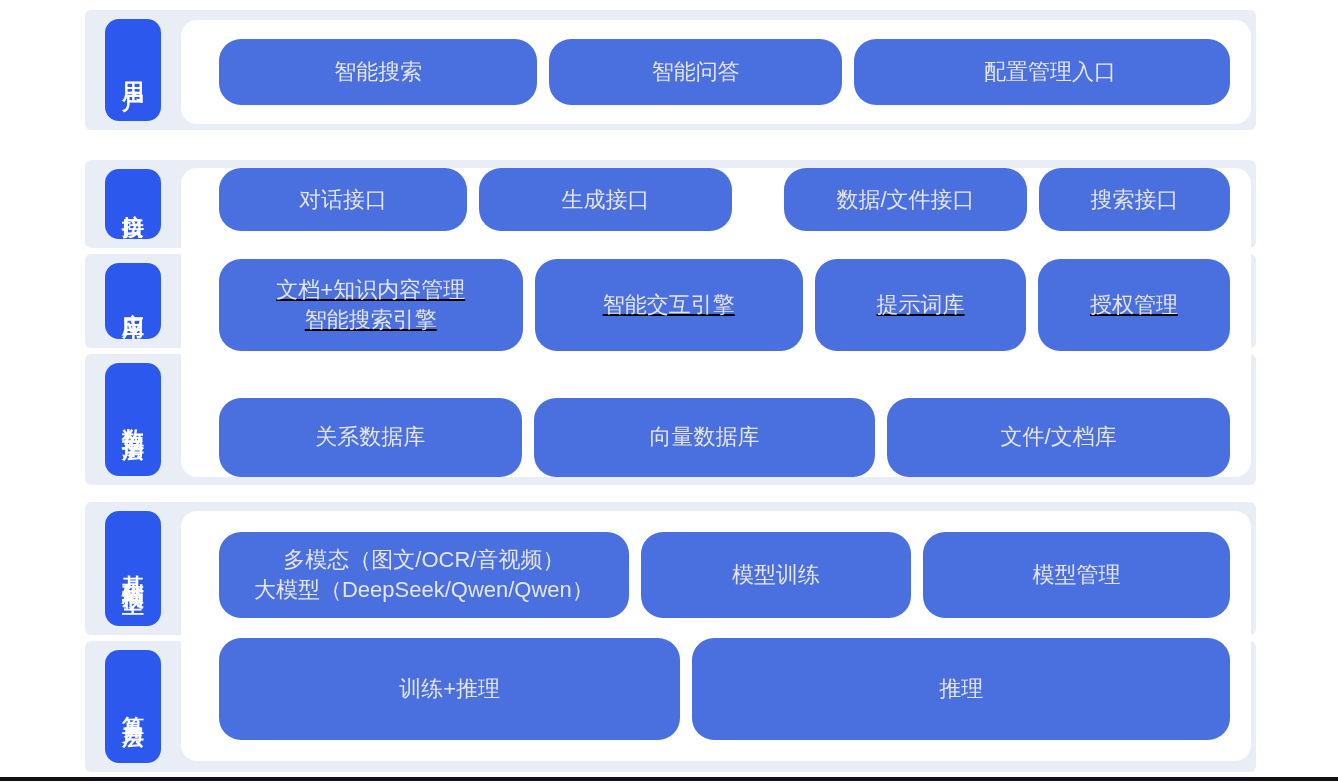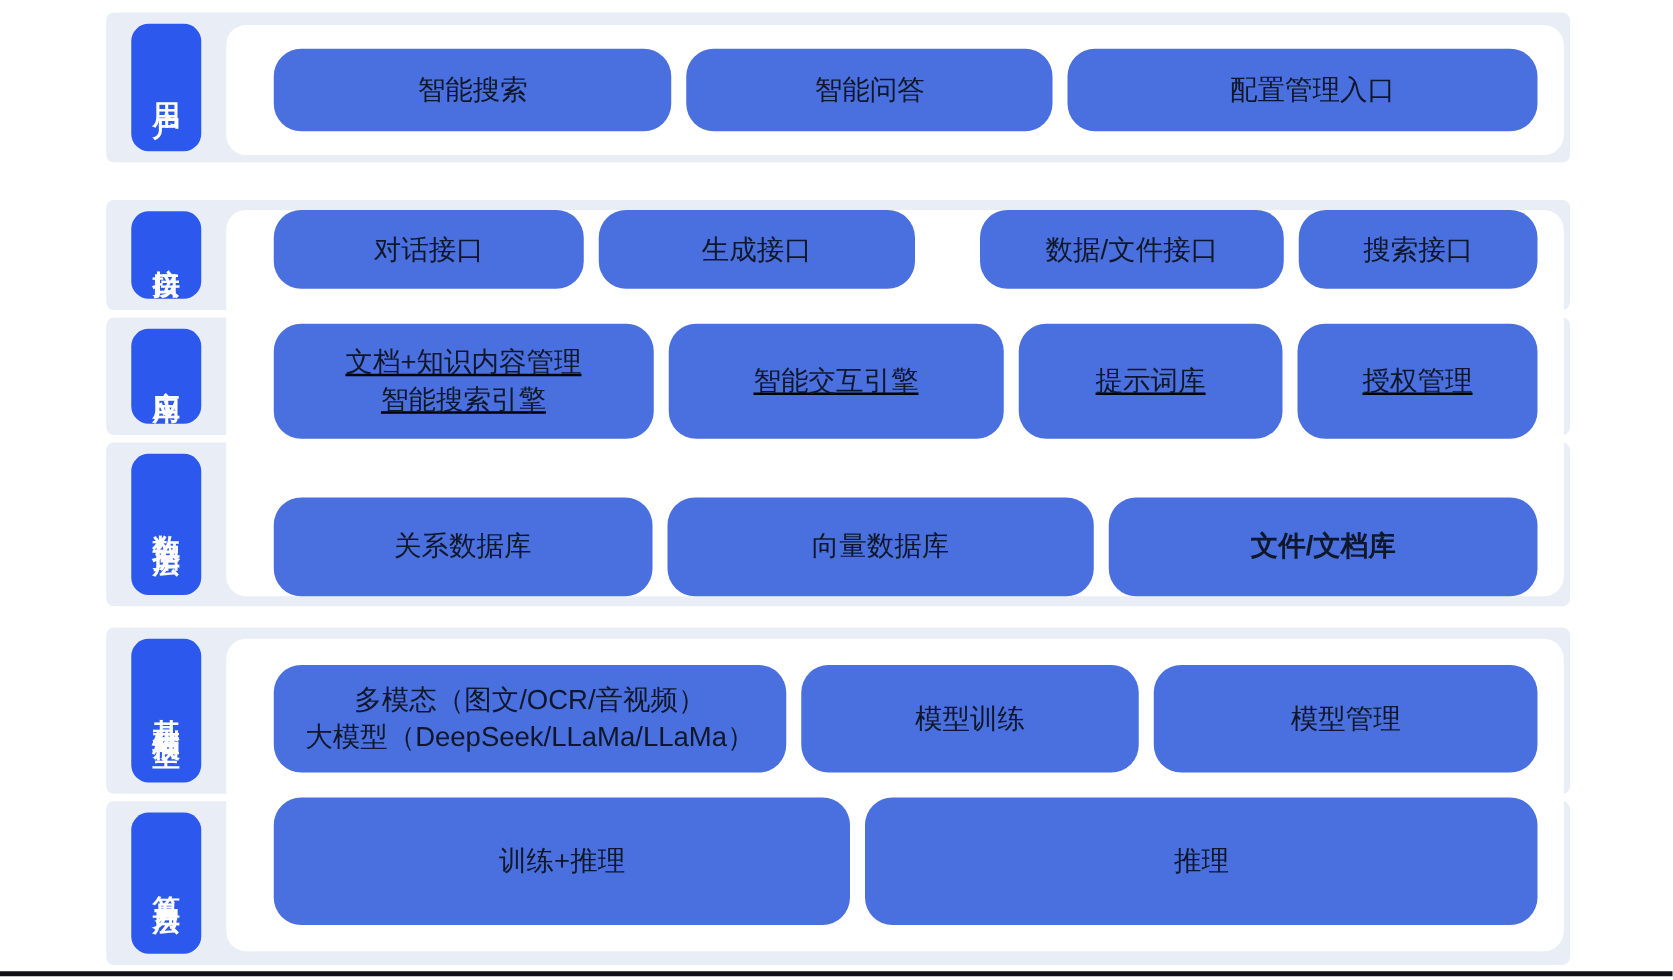--- a/index.html
+++ b/index.html
@@ -19,21 +19,21 @@
     writing-mode:vertical-rl;text-orientation:upright;letter-spacing:6px;
     z-index:3;
   }
   .panel{
     position:absolute;left:96px;right:5px;background:#ffffff;border-radius:16px;
     display:flex;flex-direction:column;justify-content:space-evenly;
     padding:0 21px 0 38px;box-sizing:border-box;z-index:2;
   }
   .btn-row{display:flex;gap:12px;align-items:stretch;}
   .btn{
-    background:#4a6fde;border-radius:22px;color:#0f172a;
+    background:#4a6fde;border-radius:22px;color:#e5e5e5;
     display:flex;align-items:center;justify-content:center;
     font-size:22px;font-weight:500;text-align:center;line-height:1.35;
     white-space:pre-line;min-width:0;
   }
   .bottom-line{
     position:absolute;left:0;right:0;top:777px;height:4px;background:#101016;
   }
 </style>
 </head>
 <body>
@@ -71,36 +71,36 @@
       <div class="btn-row" style="height:92px;text-decoration:underline;">
         <div class="btn" style="flex:302 0 0;">文档+知识内容管理
 智能搜索引擎</div>
         <div class="btn" style="flex:267 0 0;">智能交互引擎</div>
         <div class="btn" style="flex:210 0 0;">提示词库</div>
         <div class="btn" style="flex:191 0 0;">授权管理</div>
       </div>
       <div class="btn-row" style="height:80px;margin-top:19px;">
         <div class="btn" style="flex:302 0 0;">关系数据库</div>
         <div class="btn" style="flex:341 0 0;">向量数据库</div>
-        <div class="btn" style="flex:342 0 0;font-weight:bold;">文件/文档库</div>
+        <div class="btn" style="flex:342 0 0;">文件/文档库</div>
       </div>
     </div>
   </section>
 
   <section class="layer-section" style="top:502px;height:270px;">
     <div class="band" style="top:0;height:133px;"></div>
     <div class="band" style="top:139px;height:131px;"></div>
 
     <div class="side-label" style="top:9px;height:115px;">基础模型</div>
     <div class="side-label" style="top:148px;height:113px;">算力层</div>
 
     <div class="panel" style="top:9px;bottom:11px;">
       <div class="btn-row" style="height:86px;">
         <div class="btn" style="flex:394 0 0;">多模态（图文/OCR/音视频）
-大模型（DeepSeek/LLaMa/LLaMa）</div>
+大模型（DeepSeek/Qwen/Qwen）</div>
         <div class="btn" style="flex:260 0 0;">模型训练</div>
         <div class="btn" style="flex:295 0 0;">模型管理</div>
       </div>
       <div class="btn-row" style="height:102px;">
         <div class="btn" style="flex:460 0 0;">训练+推理</div>
         <div class="btn" style="flex:536 0 0;">推理</div>
       </div>
     </div>
   </section>
 

